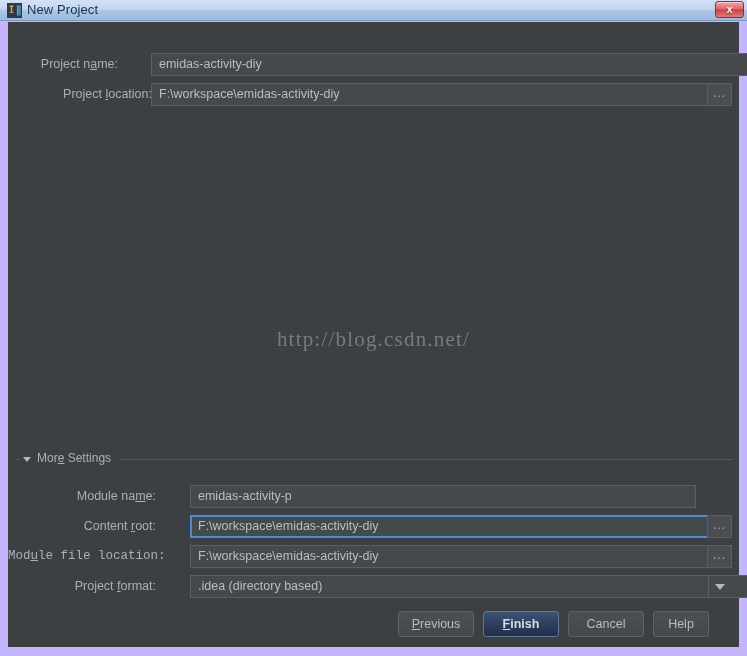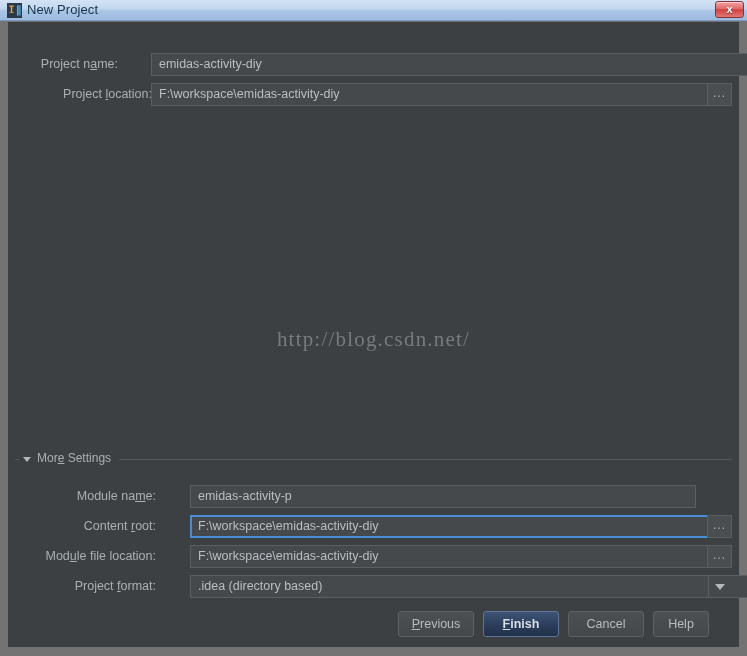--- a/index.html
+++ b/index.html
@@ -13,21 +13,21 @@
     overflow: hidden;
     font-family: "Liberation Sans", sans-serif;
   }
 
   
   #window {
     position: absolute;
     left: 0; top: 0;
     width: 747px;
     height: 656px;
-    background: #737373;
+    background: #c4b5fd;
     box-sizing: border-box;
     overflow: hidden;
   }
 
   
   #titlebar {
     position: absolute;
     left: 0; top: 0;
     width: 747px;
     height: 21px;
@@ -271,21 +271,21 @@
     <div id="watermark">http://blog.csdn.net/</div>
 
     <div id="ms-form">
         <div class="lbl" style="top: 467px; left: 0px; width: 148px;">Module na<u>m</u>e:</div>
         <div class="field" style="top: 463px; left: 155px; width: 506px;">emidas-activity-p</div>
         <div class="lbl" style="top: 497px; left: 0px; width: 148px;">Content <u>r</u>oot:</div>
         <div class="field focused" style="top: 493px; left: 155px; width: 539px;">F:\workspace\emidas-activity-diy</div>
         <div class="browse" style="top: 493px; left: 699px;">
           <span class="dots">...</span>
         </div>
-        <div class="lbl" style="top: 527px; left: 0px; width: 148px;">Mod<u>u</u>le file location:</div>
+        <div class="lbl" style="top: 527px; left: 0px; width: 148px; font-family: Liberation Mono, monospace;">Mod<u>u</u>le file location:</div>
         <div class="field" style="top: 523px; left: 155px; width: 539px;">F:\workspace\emidas-activity-diy</div>
         <div class="browse" style="top: 523px; left: 699px;">
           <span class="dots">...</span>
         </div>
         <div class="lbl" style="top: 557px; left: 0px; width: 148px;">Project <u>f</u>ormat:</div>
         <div class="field" style="top: 553px; left: 155px; width: 569px;">.idea (directory based)</div>
         <div class="combo-arrow" style="top: 554px; left: 700px;">
           <div class="tri"></div>
         </div>
       </div>

